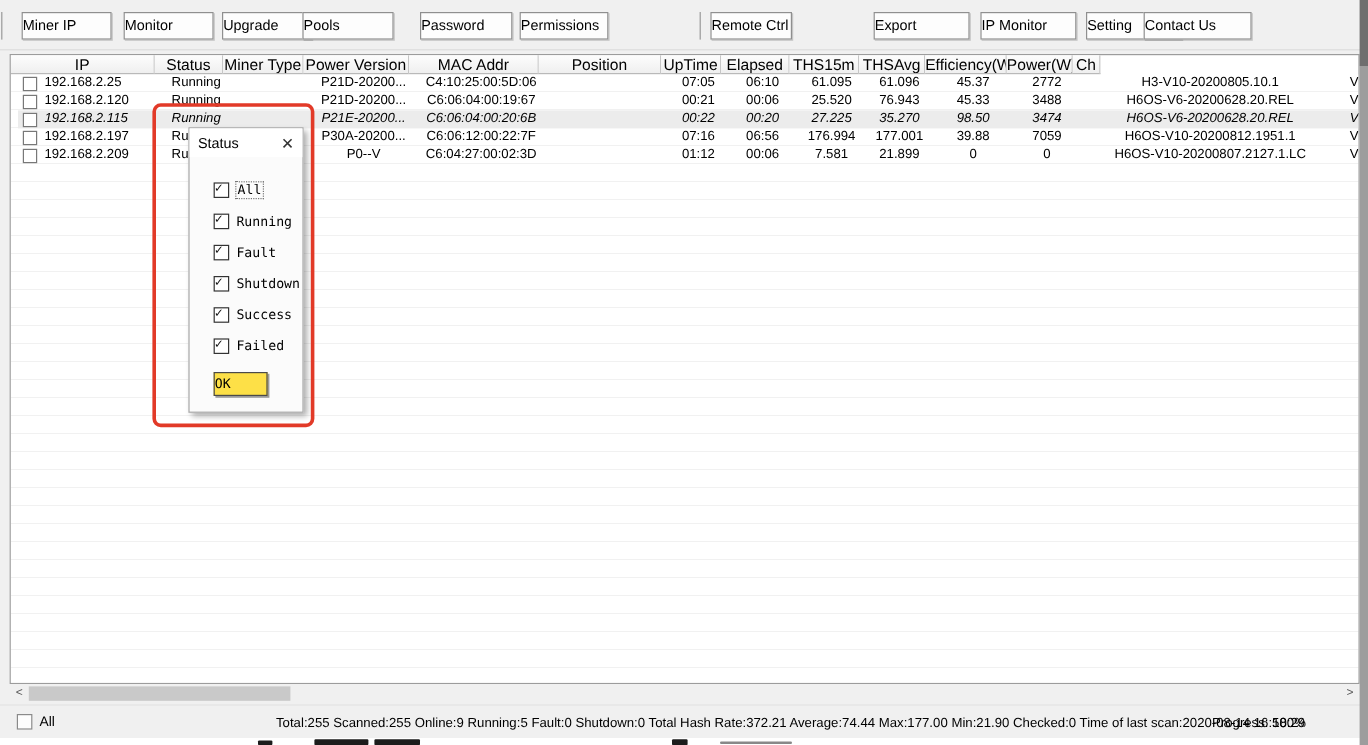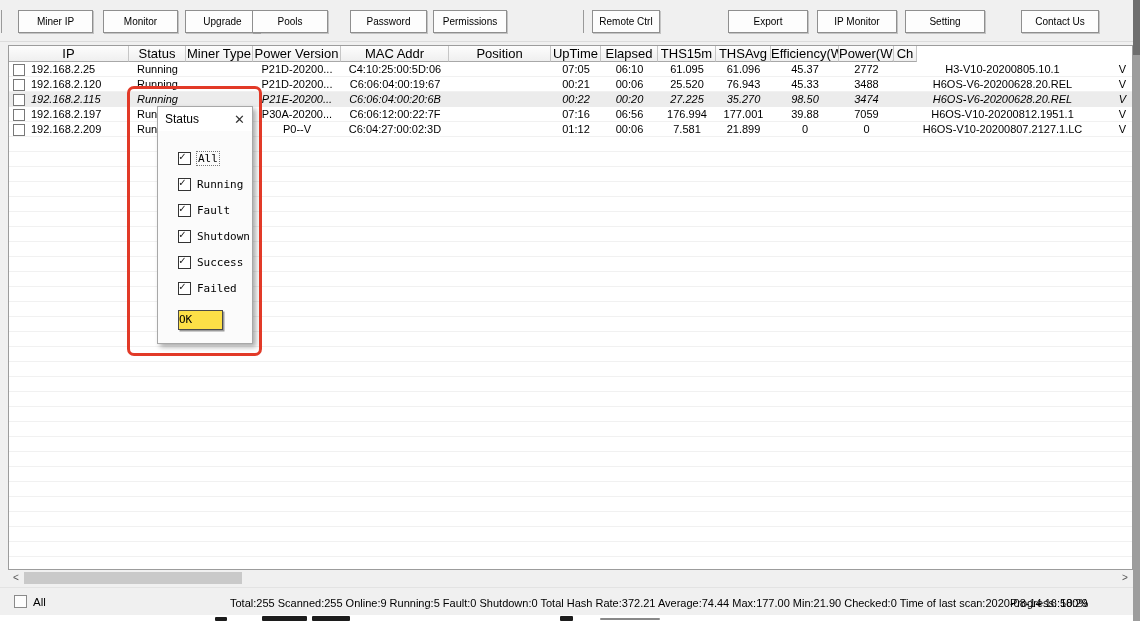--- a/index.html
+++ b/index.html
@@ -3,35 +3,35 @@
 <meta charset="utf-8">
 <style>
   html,body{margin:0;padding:0;}
   body{width:1140px;height:621px;position:relative;overflow:hidden;background:#f0f0f0;
        font-family:"Liberation Sans",sans-serif;color:#000;}
   
   .toolbar{position:absolute;left:0;top:0;width:1140px;height:41px;background:#f0f0f0;
            border-bottom:1px solid #dcdcdc;}
   .tbtn{position:absolute;top:10px;height:23px;background:#fdfdfd;border:1px solid #8f8f8f;
         box-shadow:1px 1px 0 rgba(0,0,0,.18);font-family:"Liberation Sans",sans-serif;
-        font-size:10px;line-height:21px;text-align:center;padding:0;box-sizing:border-box;cursor:default;}
+        font-size:12px;line-height:21px;text-align:left;padding:0;box-sizing:border-box;cursor:default;}
   .b0{left:18px;width:75px}.b1{left:103px;width:75px}.b2{left:185px;width:75px}
   .b3{left:252px;width:76px}.b4{left:350px;width:77px}.b5{left:433px;width:74px}
   .b6{left:592px;width:68px}.b7{left:728px;width:80px}.b8{left:817px;width:80px}
-  .b9{left:905px;width:80px}.b10{left:1021px;width:78px}
+  .b9{left:905px;width:80px}.b10{left:953px;width:90px}
   .tick{position:absolute;width:1px;height:23px;top:10px;background:#9a9a9a;}
   
   .table-area{position:absolute;left:8px;top:45px;width:1125px;height:525px;background:#fff;
               border:1px solid #9c9c9c;box-sizing:border-box;overflow:hidden;}
   .thead{display:flex;height:16px;}
   .th{box-sizing:border-box;height:16px;border-right:1px solid #c6c6c6;border-bottom:1px solid #a8a8a8;
       background:linear-gradient(#fdfdfd,#efefef);font-size:13px;line-height:15px;text-align:center;
       overflow:hidden;white-space:nowrap;flex:none;}
   .tbody{position:absolute;left:0;top:16px;right:0;bottom:0;
-         background:repeating-linear-gradient(to bottom,#ffffff 0 14px,#f1f1f1 14px 15px);}
+         background:repeating-linear-gradient(to bottom,#ffffff 0 14px,#f1f1f1 14px 15px);padding-left:6px;}
   .tr{display:flex;height:15px;line-height:15px;font-size:11px;}
   .tr.hl{background:#ececec;font-style:italic;}
   .td{box-sizing:border-box;overflow:hidden;white-space:nowrap;text-align:center;flex:none;}
   .c0{width:120px}.c1{width:57px}.c2{width:67px}.c3{width:88px}.c4{width:108px}.c5{width:102px}
   .c6{width:50px}.c7{width:57px}.c8{width:58px}.c9{width:55px}.c10{width:68px}.c11{width:55px}
   .c12{width:217px}.c13{width:23px}
   .td.c0{text-align:left;display:flex;align-items:center;padding-left:4px;}
   .td.c2{text-align:right;padding-right:7px;margin-top:29px;}
   .rowcb{width:10px;height:10px;border:1px solid #787878;background:#fff;display:inline-block;
          margin-right:6px;flex:none;}

